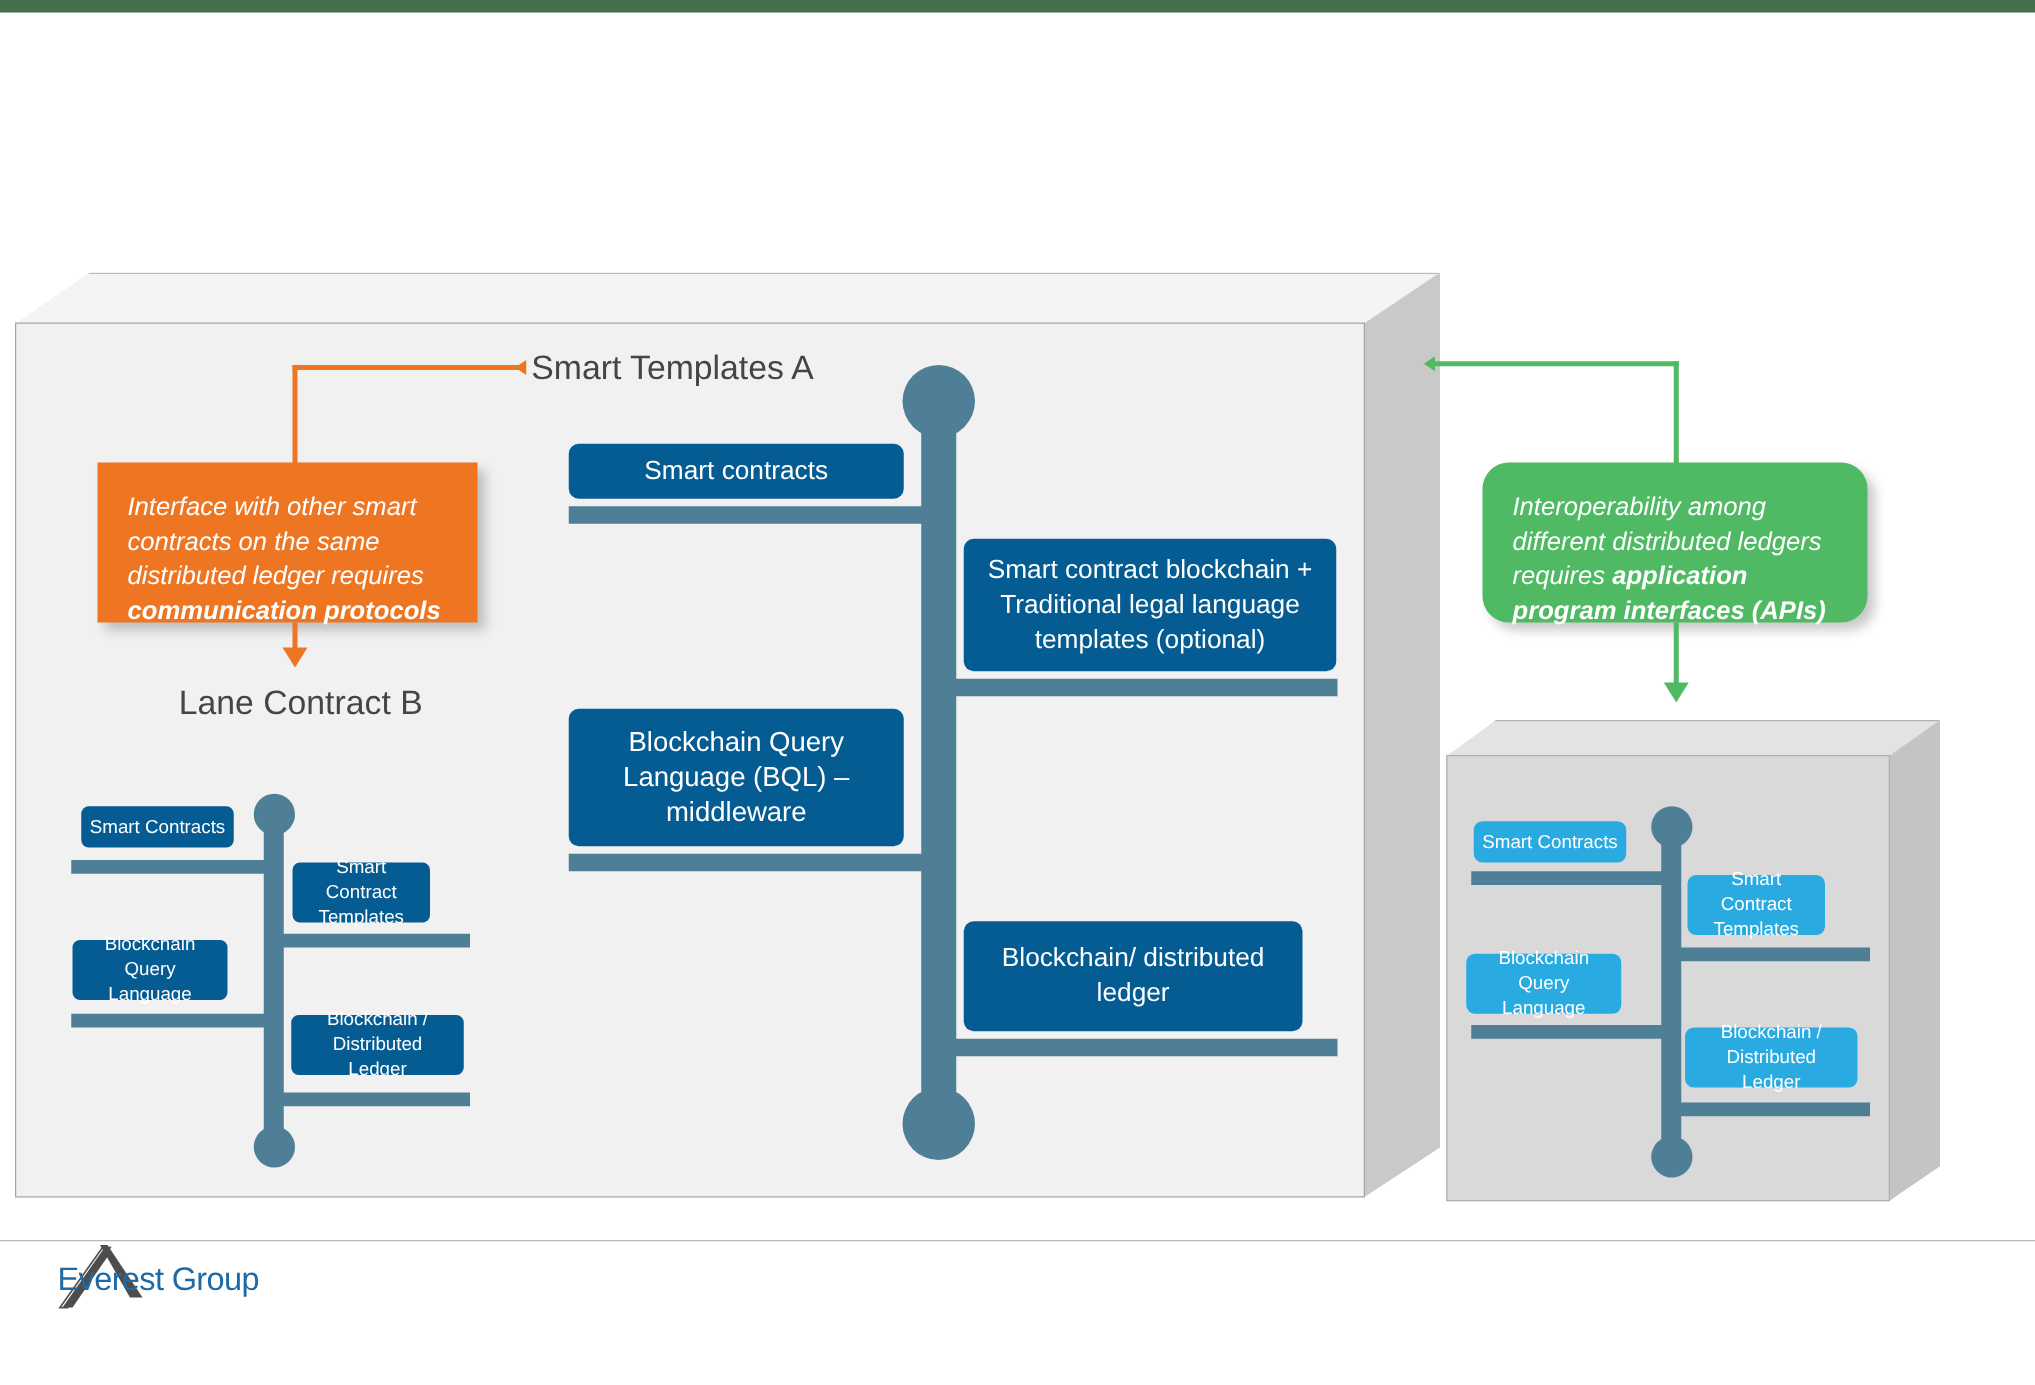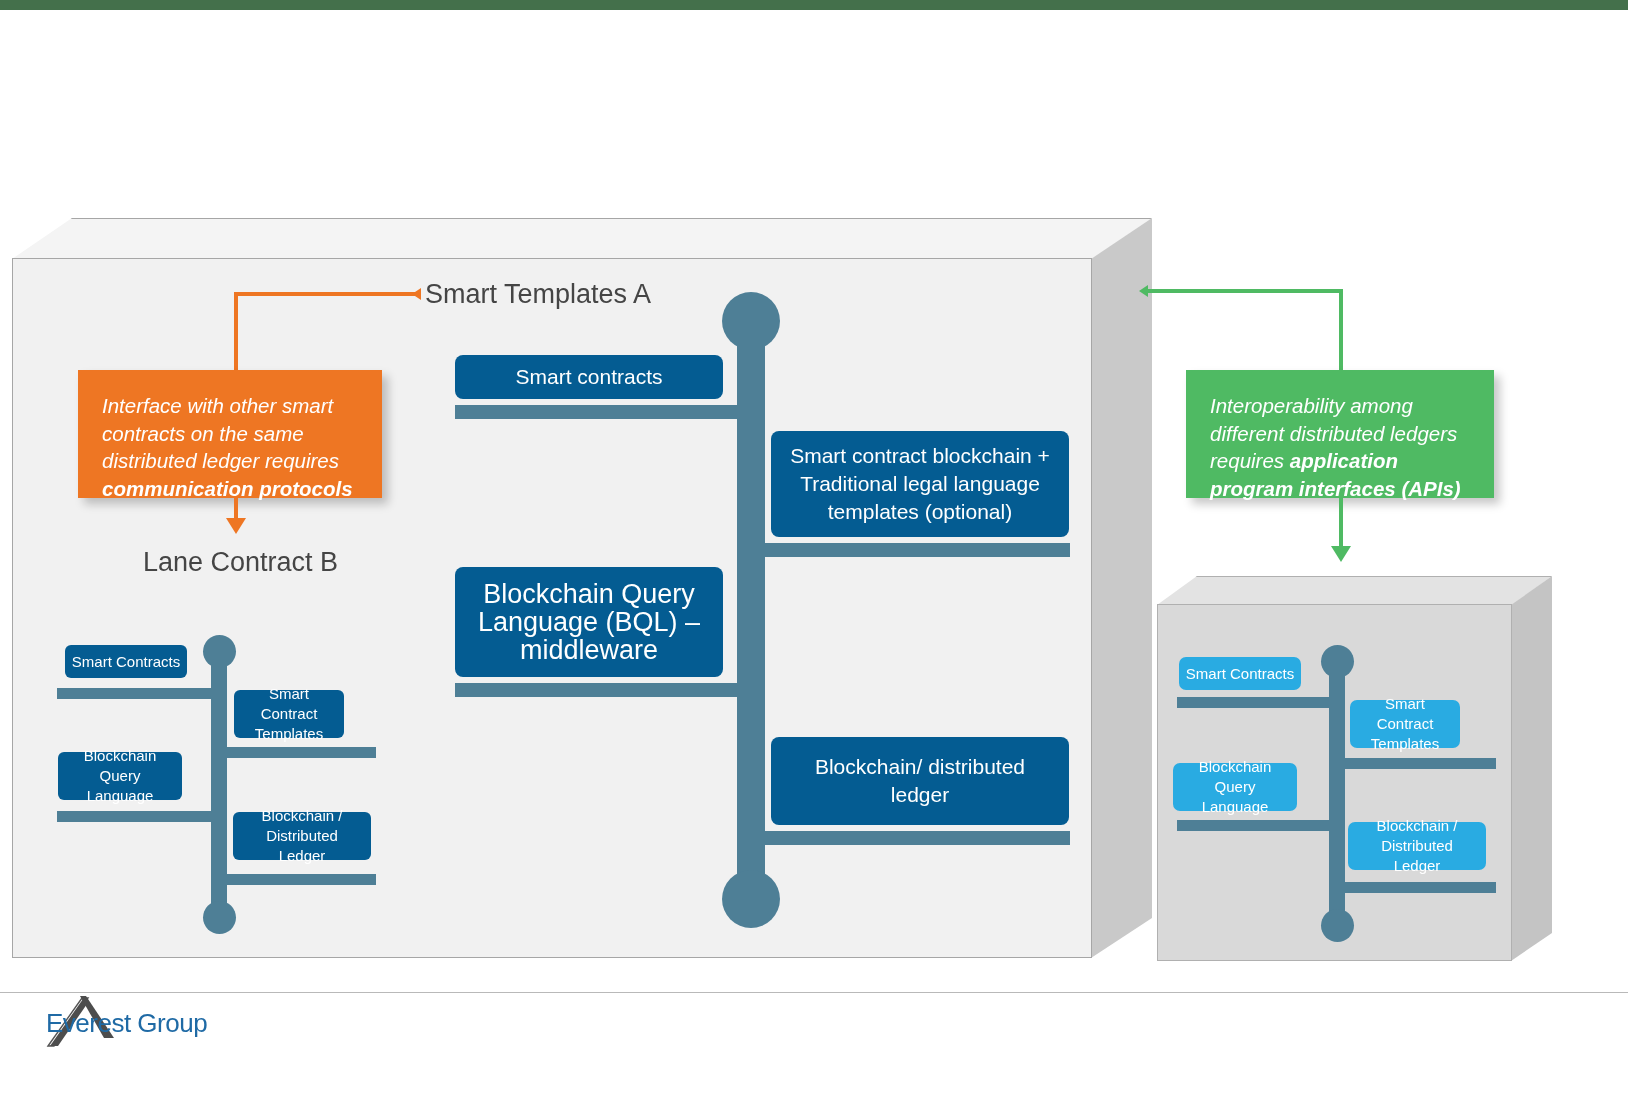--- a/index.html
+++ b/index.html
@@ -158,25 +158,25 @@
   <div class="node" style="left:722px;top:870px;width:58px;height:58px;"></div>
 
   <div class="rung" style="left:455px;top:405px;width:290px;height:14px;"></div>
   <div class="rung" style="left:455px;top:683px;width:290px;height:14px;"></div>
 
   <div class="rung" style="left:757px;top:543px;width:313px;height:14px;"></div>
   <div class="rung" style="left:757px;top:831px;width:313px;height:14px;"></div>
 
   <div class="chip center" style="left:455px;top:355px;width:268px;height:44px;font-size:21px;">Smart contracts</div>
 
-  <div class="chip" style="left:455px;top:567px;width:268px;height:110px;font-size:27px;padding:0 22px;line-height:28px;">Blockchain Query Language (BQL) – middleware</div>
+  <div class="chip" style="left:455px;top:567px;width:268px;height:110px;font-size:22px;padding:0 22px;line-height:28px;">Blockchain Query Language (BQL) – middleware</div>
 
   <div class="chip" style="left:771px;top:431px;width:298px;height:106px;font-size:21px;padding:0 19px;line-height:28px;">Smart contract blockchain + Traditional legal language templates (optional)</div>
 
-  <div class="chip" style="left:771px;top:737px;width:298px;height:88px;font-size:21px;padding:0 19px;line-height:28px;">Blockchain/ distributed ledger</div>
+  <div class="chip" style="left:771px;top:737px;width:271px;height:88px;font-size:21px;padding:0 19px;line-height:28px;">Blockchain/ distributed ledger</div>
 
   <div class="lineH orangeLine" style="left:234px;top:292px;width:186px;"></div>
   <div class="arrowLeft orange" style="left:412px;top:288px;"></div>
   <div class="lineV orangeLine" style="left:234px;top:292px;height:80px;"></div>
 
   <div class="callout orange" style="left:78px;top:370px;width:304px;height:128px;">
     <p><span>Interface with other smart contracts on the same distributed ledger requires </span><b>communication protocols</b></p>
   </div>
 
   <div class="lineV orangeLine" style="left:234px;top:498px;height:22px;"></div>
@@ -198,21 +198,21 @@
   <div class="chip" style="left:58px;top:752px;width:124px;height:48px;font-size:15px;padding:0 10px;line-height:20px;border-radius:6px;">Blockchain Query Language</div>
 
   <div class="chip" style="left:234px;top:690px;width:110px;height:48px;font-size:15px;padding:0 10px;line-height:20px;border-radius:6px;">Smart Contract Templates</div>
 
   <div class="chip" style="left:233px;top:812px;width:138px;height:48px;font-size:15px;padding:0 10px;line-height:20px;border-radius:6px;">Blockchain / Distributed Ledger</div>
 
   <div class="arrowLeft green" style="left:1139px;top:285px;"></div>
   <div class="lineH greenLine" style="left:1147px;top:289px;width:196px;"></div>
   <div class="lineV greenLine" style="left:1339px;top:289px;height:82px;"></div>
 
-  <div class="callout green" style="left:1186px;top:370px;width:308px;height:128px;">
+  <div class="callout green" style="left:1186px;top:370px;width:308px;height:128px;border-radius:21px;">
     <p><span>Interoperability among different distributed ledgers requires </span><b>application program interfaces (APIs)</b></p>
   </div>
 
   <div class="lineV greenLine" style="left:1339px;top:498px;height:50px;"></div>
   <div class="arrowDown green" style="left:1331px;top:546px;"></div>
 
   <div class="node" style="left:1321px;top:645px;width:33px;height:33px;"></div>
   <div class="stem" style="left:1329px;top:660px;width:16px;height:264px;"></div>
   <div class="node" style="left:1321px;top:909px;width:33px;height:33px;"></div>
 

